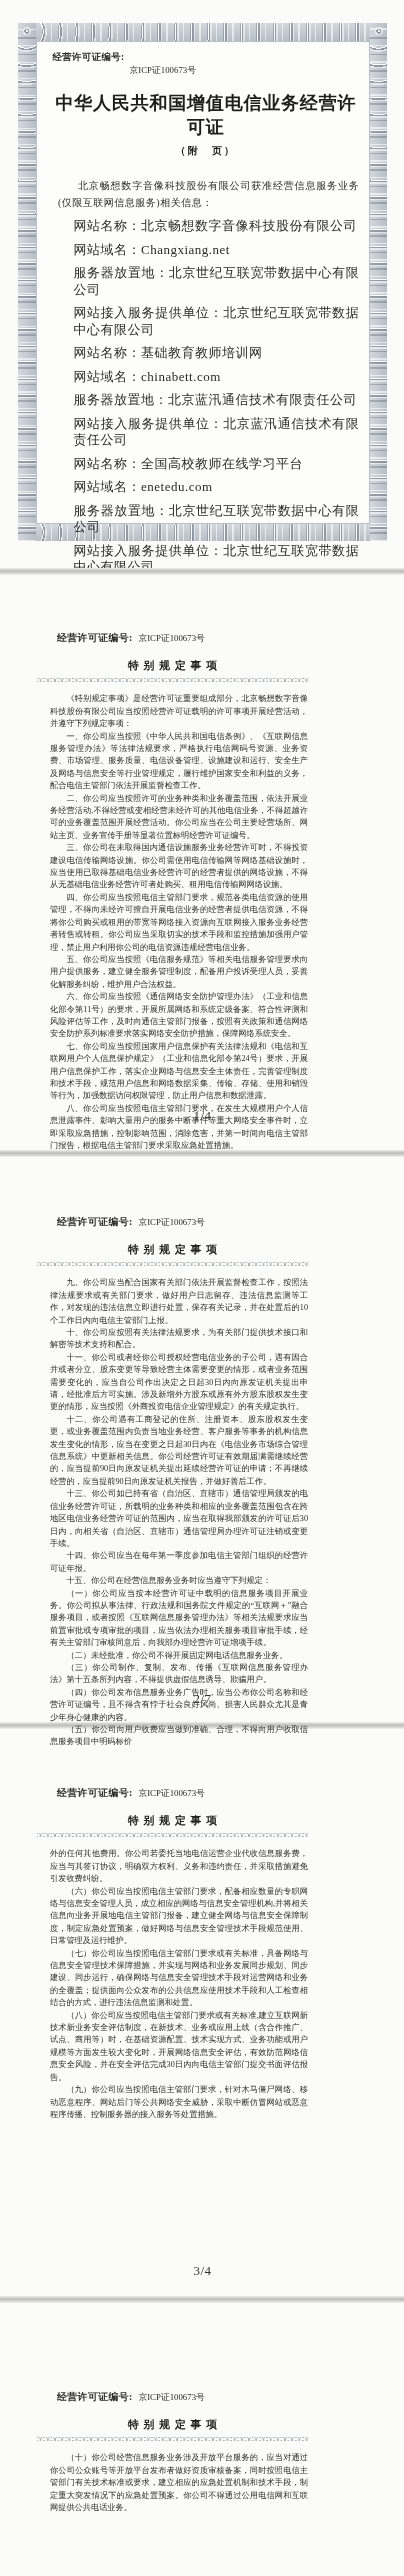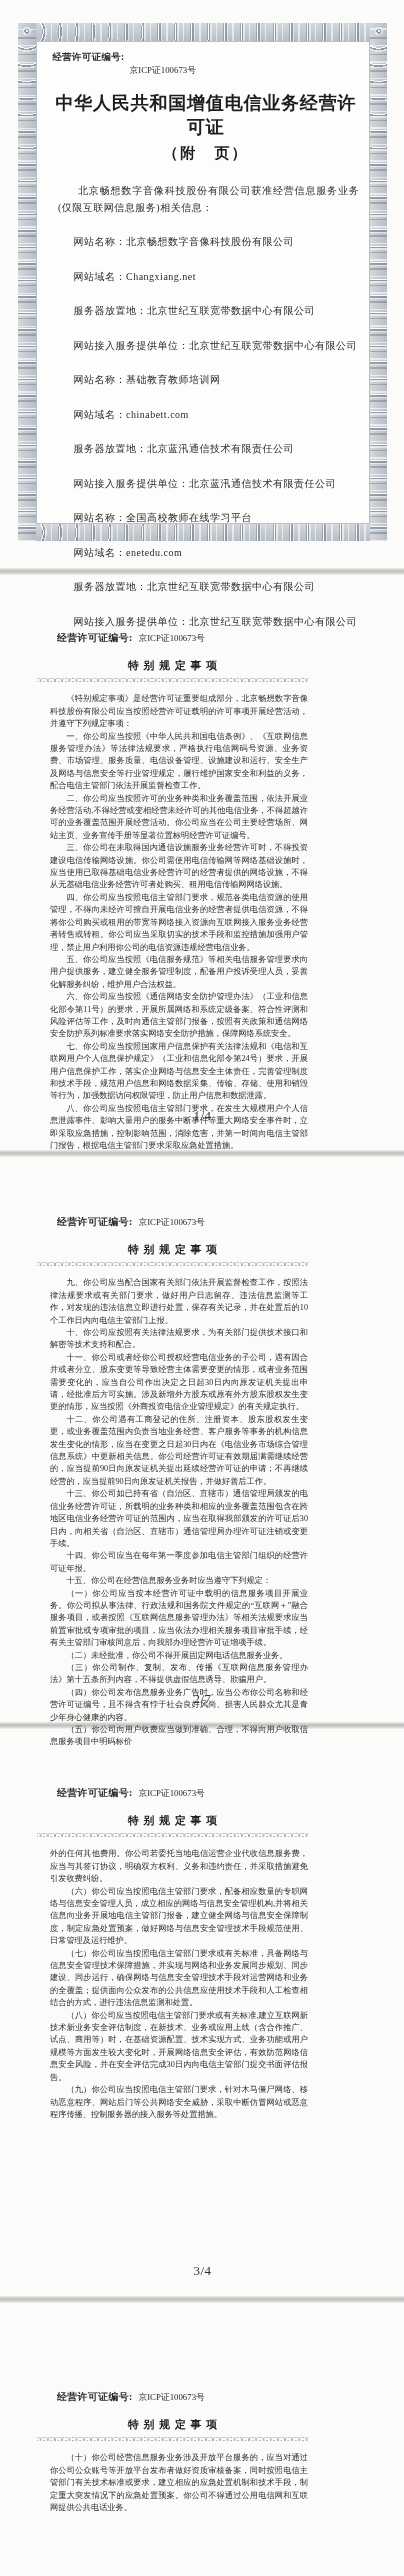--- a/index.html
+++ b/index.html
@@ -40,28 +40,28 @@
     background:#fdfdfb;
   }
   .numrow{margin-left:-21px;font-size:9.3px;line-height:12.4px;}
   .numrow .lbl{font-weight:bold;letter-spacing:0.5px;}
   .numrow .num{display:block;margin-left:77px;font-size:8.8px;margin-top:1px;font-family:"Liberation Serif","DejaVu Serif",serif;}
   .license-title{
     text-align:center;font-size:18px;font-weight:bold;color:#1e1e1e;
     letter-spacing:0.8px;margin:14px 0 0 -21px;
   }
   .license-subtitle{
-    text-align:center;font-size:15px;font-weight:bold;color:#1e1e1e;
+    text-align:center;font-size:10px;font-weight:bold;color:#1e1e1e;
     letter-spacing:2.1px;margin:5.2px 0 0 -21px;
   }
   .license-intro{
     font-size:10px;line-height:16.5px;letter-spacing:0.5px;
     margin:20.6px 0 4.1px -15.5px;text-indent:2em;text-align:justify;
   }
-  .site-line{font-size:10px;line-height:16.5px;letter-spacing:0.5px;margin:18px 0;text-align:justify;}
+  .site-line{font-size:13px;line-height:16.5px;letter-spacing:0.5px;margin:7px 0;text-align:justify;}
   
   .divider{
     position:absolute;left:0;width:405px;height:6.7px;
     background:linear-gradient(#eeeeec 0%,#bcbcba 45%,#d2d2cf 70%,#f3f3f1 100%);
   }
   
   .reg-page{position:absolute;left:0;width:345px;}
   .reg-header{margin:57px 0 0 57px;font-size:9.8px;line-height:12.4px;white-space:nowrap;}
   .reg-header .lbl{font-weight:bold;letter-spacing:0.5px;}
   .reg-header .num{font-size:8.8px;margin-left:3.1px;}

